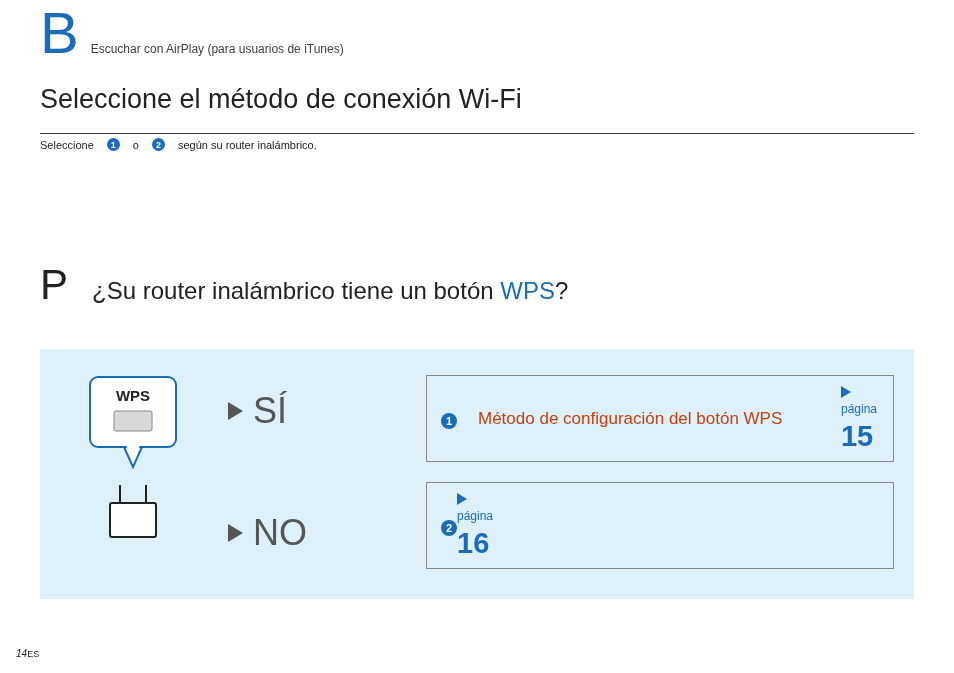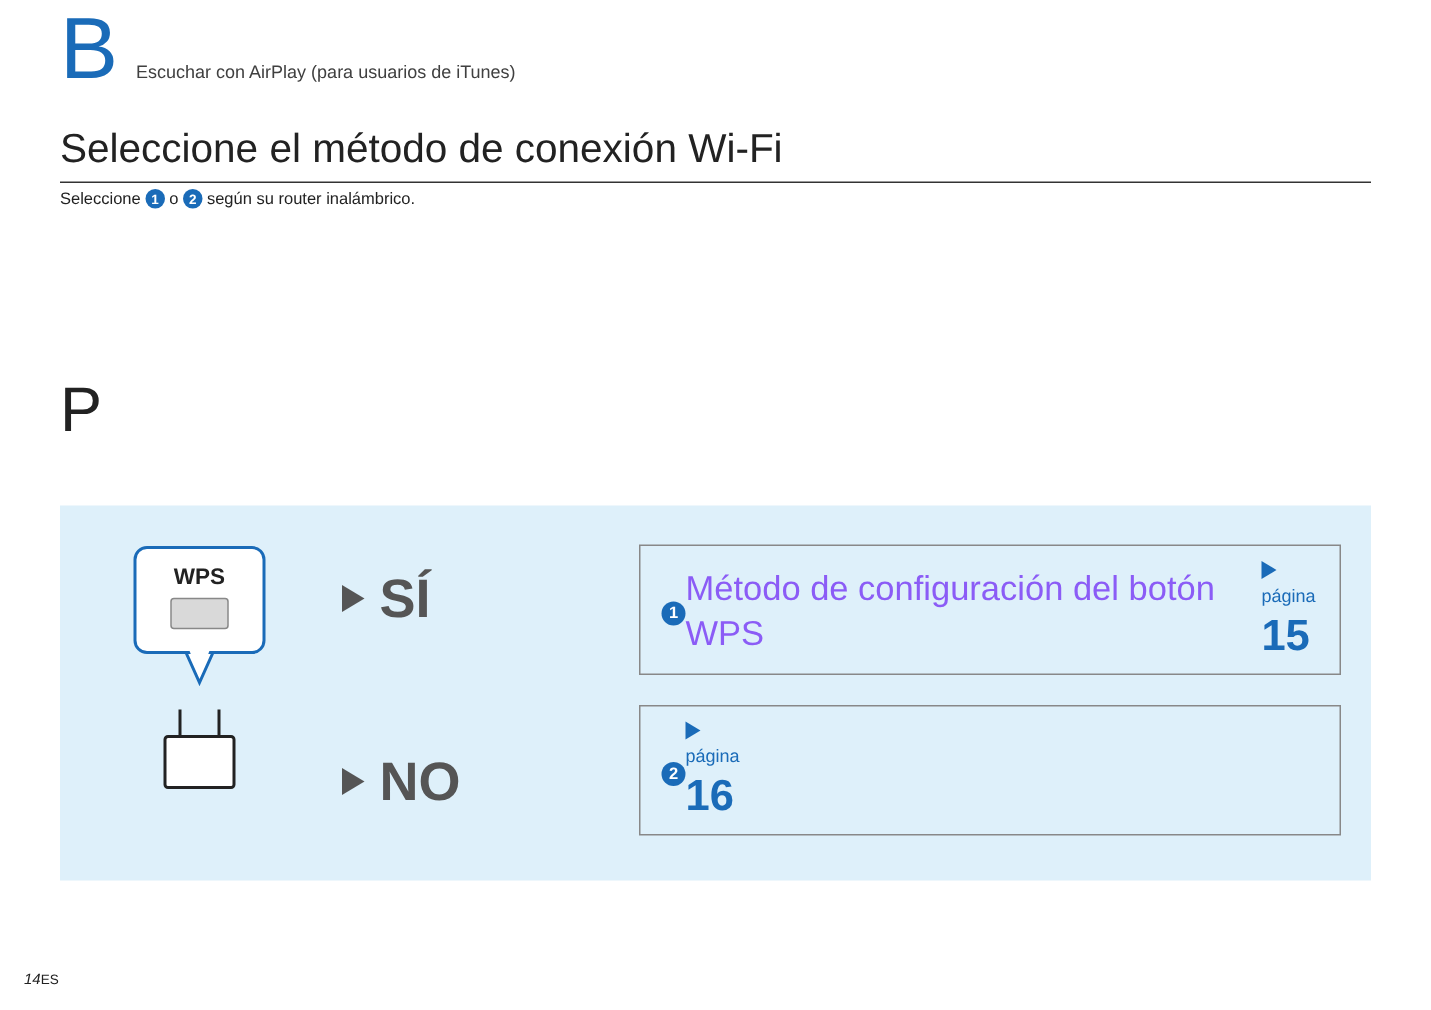--- a/index.html
+++ b/index.html
@@ -26,29 +26,29 @@
   }
   .hdr-sub {
     font-size: 12px;
     color: #404040;
   }
   .title {
     font-size: 27px;
     font-weight: 300;
     color: #222;
     margin-top: 22px;
-    padding-bottom: 6px;
+    padding-bottom: 18px;
     border-bottom: 1px solid #333;
   }
   .sub-instr {
     font-size: 11px;
     margin-top: 4px;
     display: flex;
     align-items: center;
-    gap: 3px;
+    gap: 13px;
   }
   .circnum {
     display: inline-flex;
     align-items: center;
     justify-content: center;
     width: 13px; height: 13px;
     border-radius: 50%;
     background: #1a6bb8;
     color: #fff;
     font-size: 9px;
@@ -81,21 +81,21 @@
     padding: 26px 20px 30px 20px;
     display: flex;
     gap: 18px;
     align-items: stretch;
   }
   .col-icon { width: 150px; display:flex; justify-content:center; }
   .col-yn { width: 180px; display:flex; flex-direction:column; justify-content:space-between; }
   .col-methods { flex:1; display:flex; flex-direction:column; gap:20px; }
   .yn {
     font-size: 36px;
-    font-weight: 700;
+    font-weight: 400;
     color: #555;
     display: flex;
     align-items: center;
     gap: 10px;
     line-height: 1;
     height: 72px;
   }
   .tri {
     width:0;height:0;
     border-top:9px solid transparent;
@@ -116,21 +116,21 @@
     display: flex;
     align-items: center;
     min-height: 72px;
   }
   .mnum {
     display:inline-flex;align-items:center;justify-content:center;
     width:16px;height:16px;border-radius:50%;
     background:#1a6bb8;color:#fff;font-size:11px;font-weight:bold;
     flex-shrink:0; margin-top:2px;
   }
-  .mtext { font-size:23px; color:#8b5cf6; margin-left:0; flex:1; line-height:1.3; }
+  .mtext { font-size:17px; color:#c2410c; margin-left:21px; flex:1; line-height:1.3; }
   .mpage {
     display:flex; align-items:baseline; gap:4px;
     color:#1a6bb8;
     flex-direction:column;
   }
   .mpage-lbl { font-size:12px; }
   .mpage-num { font-size:29px; font-weight:700; }
   .footer {
     position:absolute; bottom:14px; left:16px;
     font-size:11px;
@@ -152,20 +152,25 @@
   <div class="sub-instr">
     <span>Seleccione</span>
     <span class="circnum">1</span>
     <span>o</span>
     <span class="circnum">2</span>
     <span>según su router inalámbrico.</span>
   </div>
 
   <div class="qrow">
     <div class="bigP">P</div>
+    <div>
+      <div class="question">
+        <span>¿Su router inalámbrico tiene un botón </span><span class="wps-word">WPS</span><span>?</span>
+      </div>
+    </div>
   </div>
 
   <div class="bluebox">
     <div class="col-icon">
       <svg width="110" height="175">
 
         <rect x="10" y="2" width="86" height="70" rx="8" fill="#fff" stroke="#1a6bb8" stroke-width="2"></rect>
         <text x="53" y="26" text-anchor="middle" font-size="15" font-weight="bold" fill="#222">WPS</text>
         <rect x="34" y="36" width="38" height="20" rx="2" fill="#d9d9d9" stroke="#888"></rect>
 

